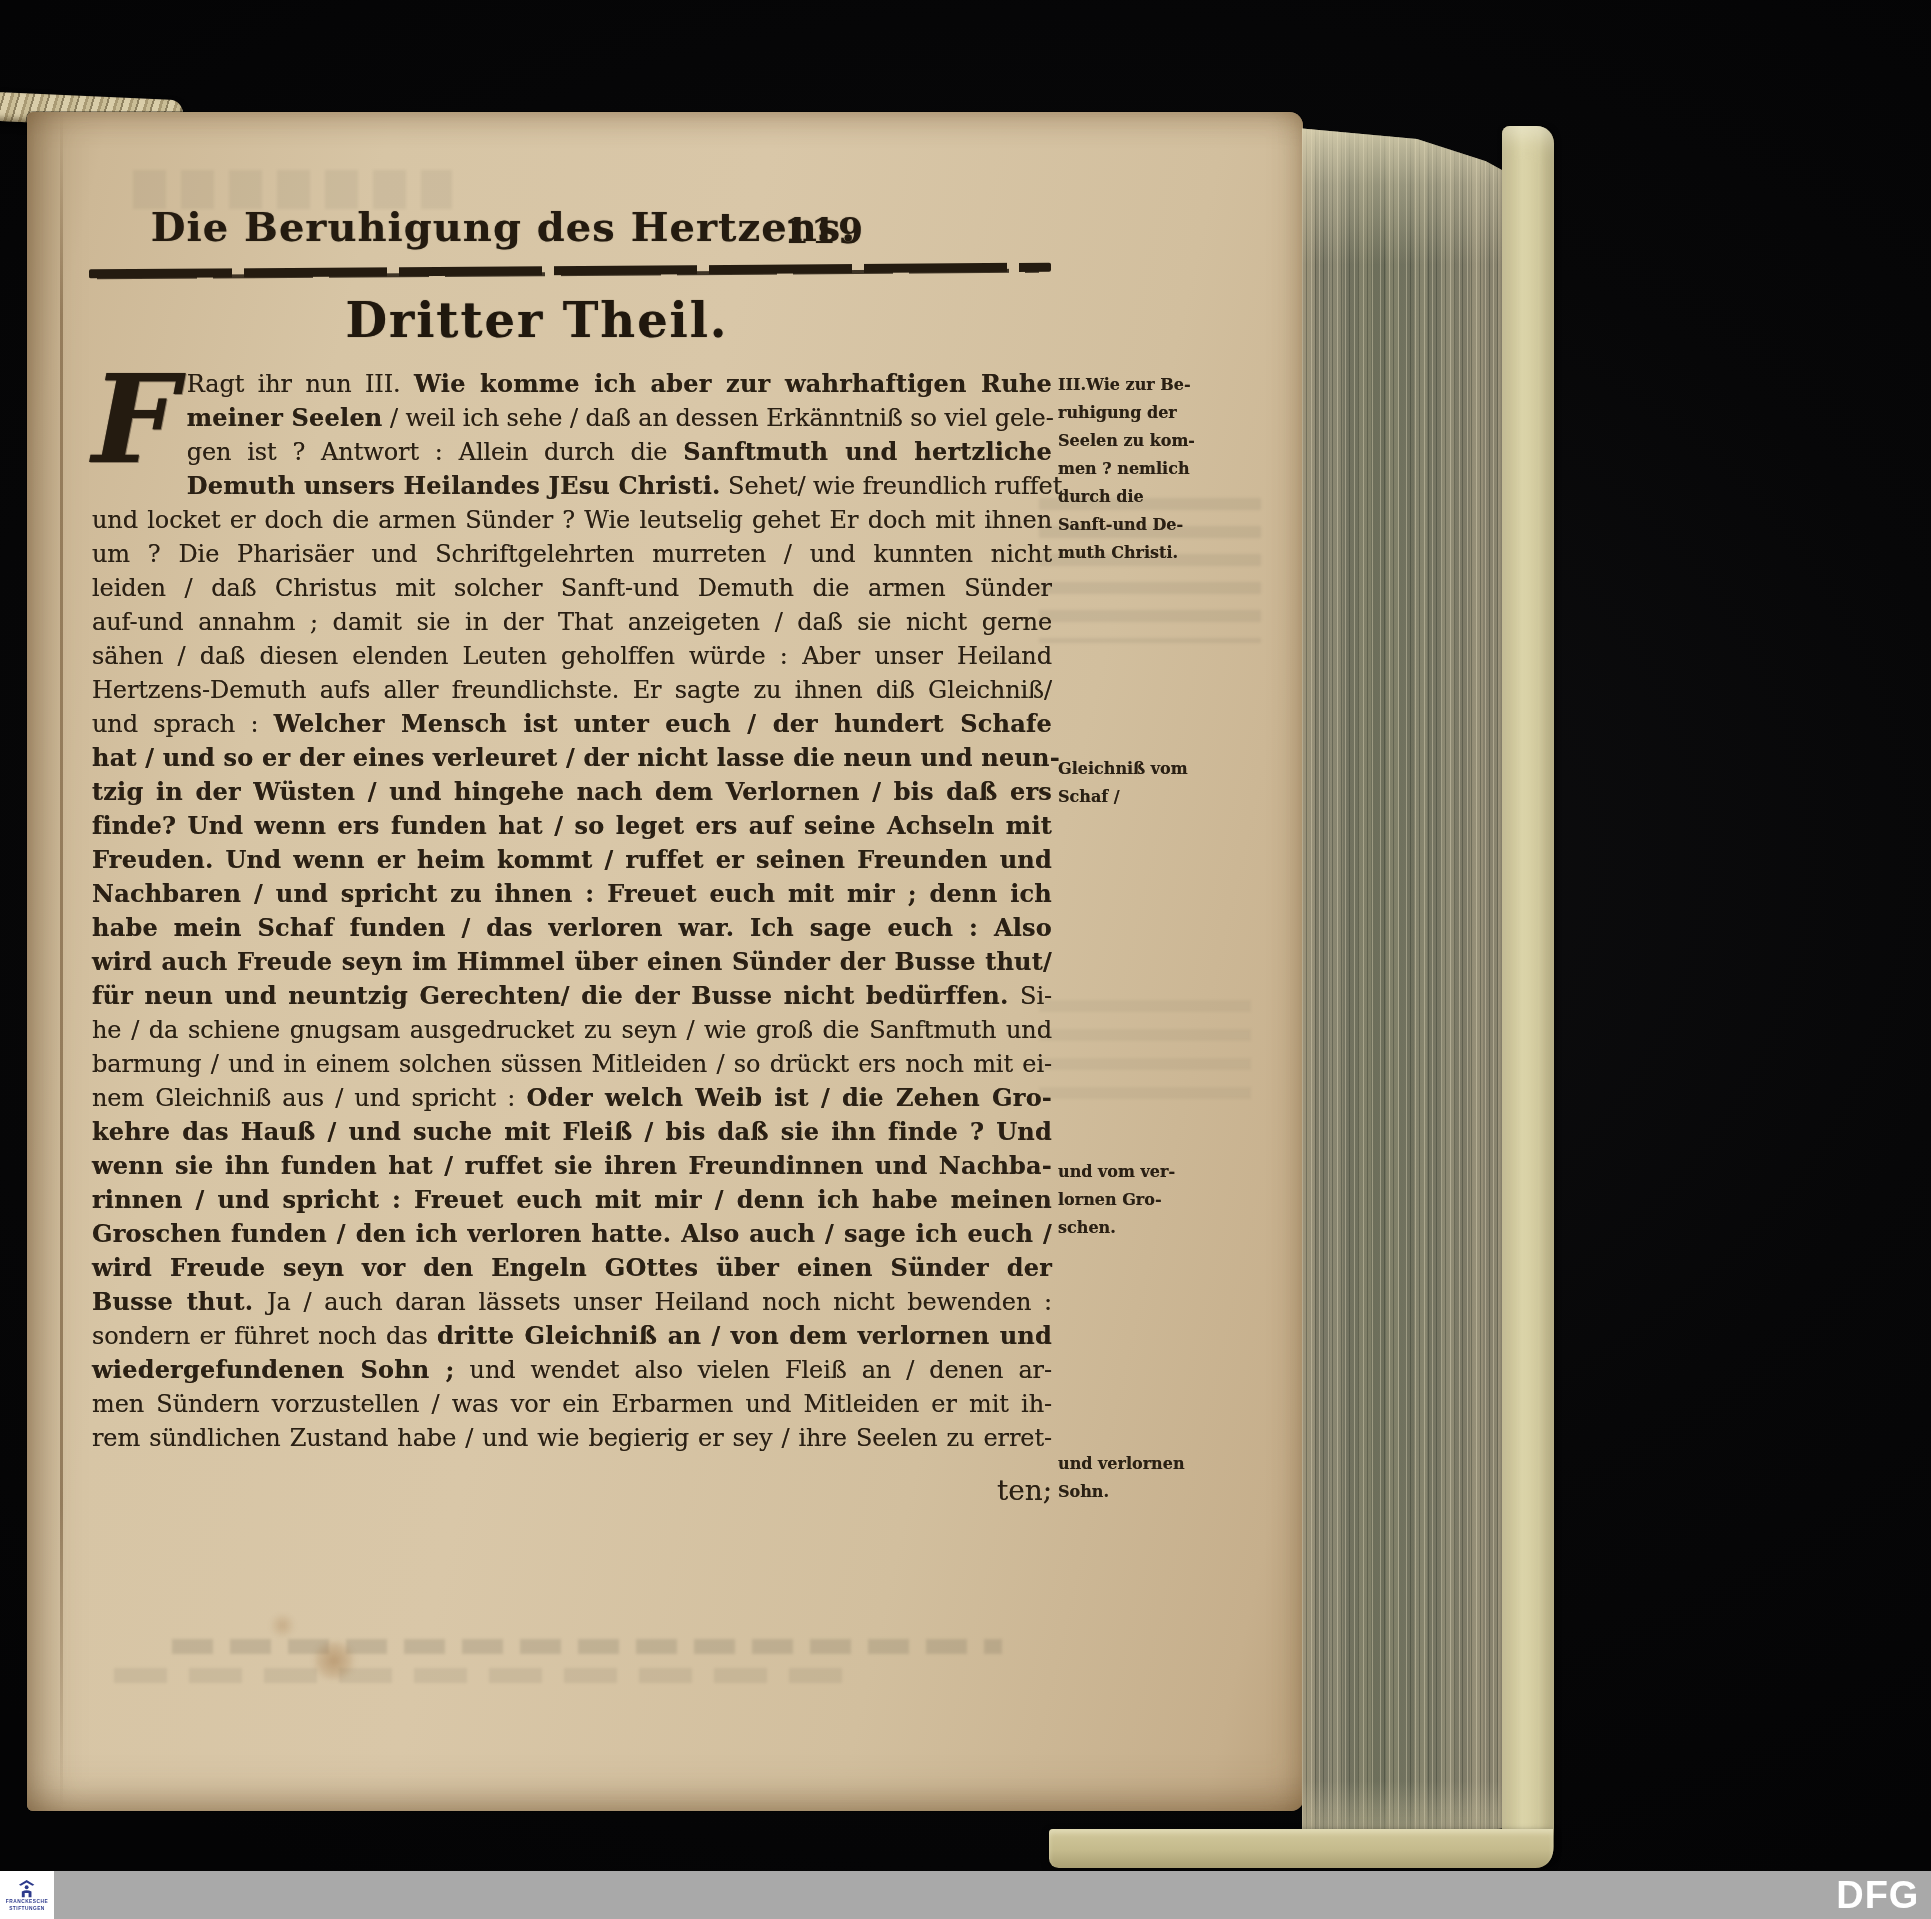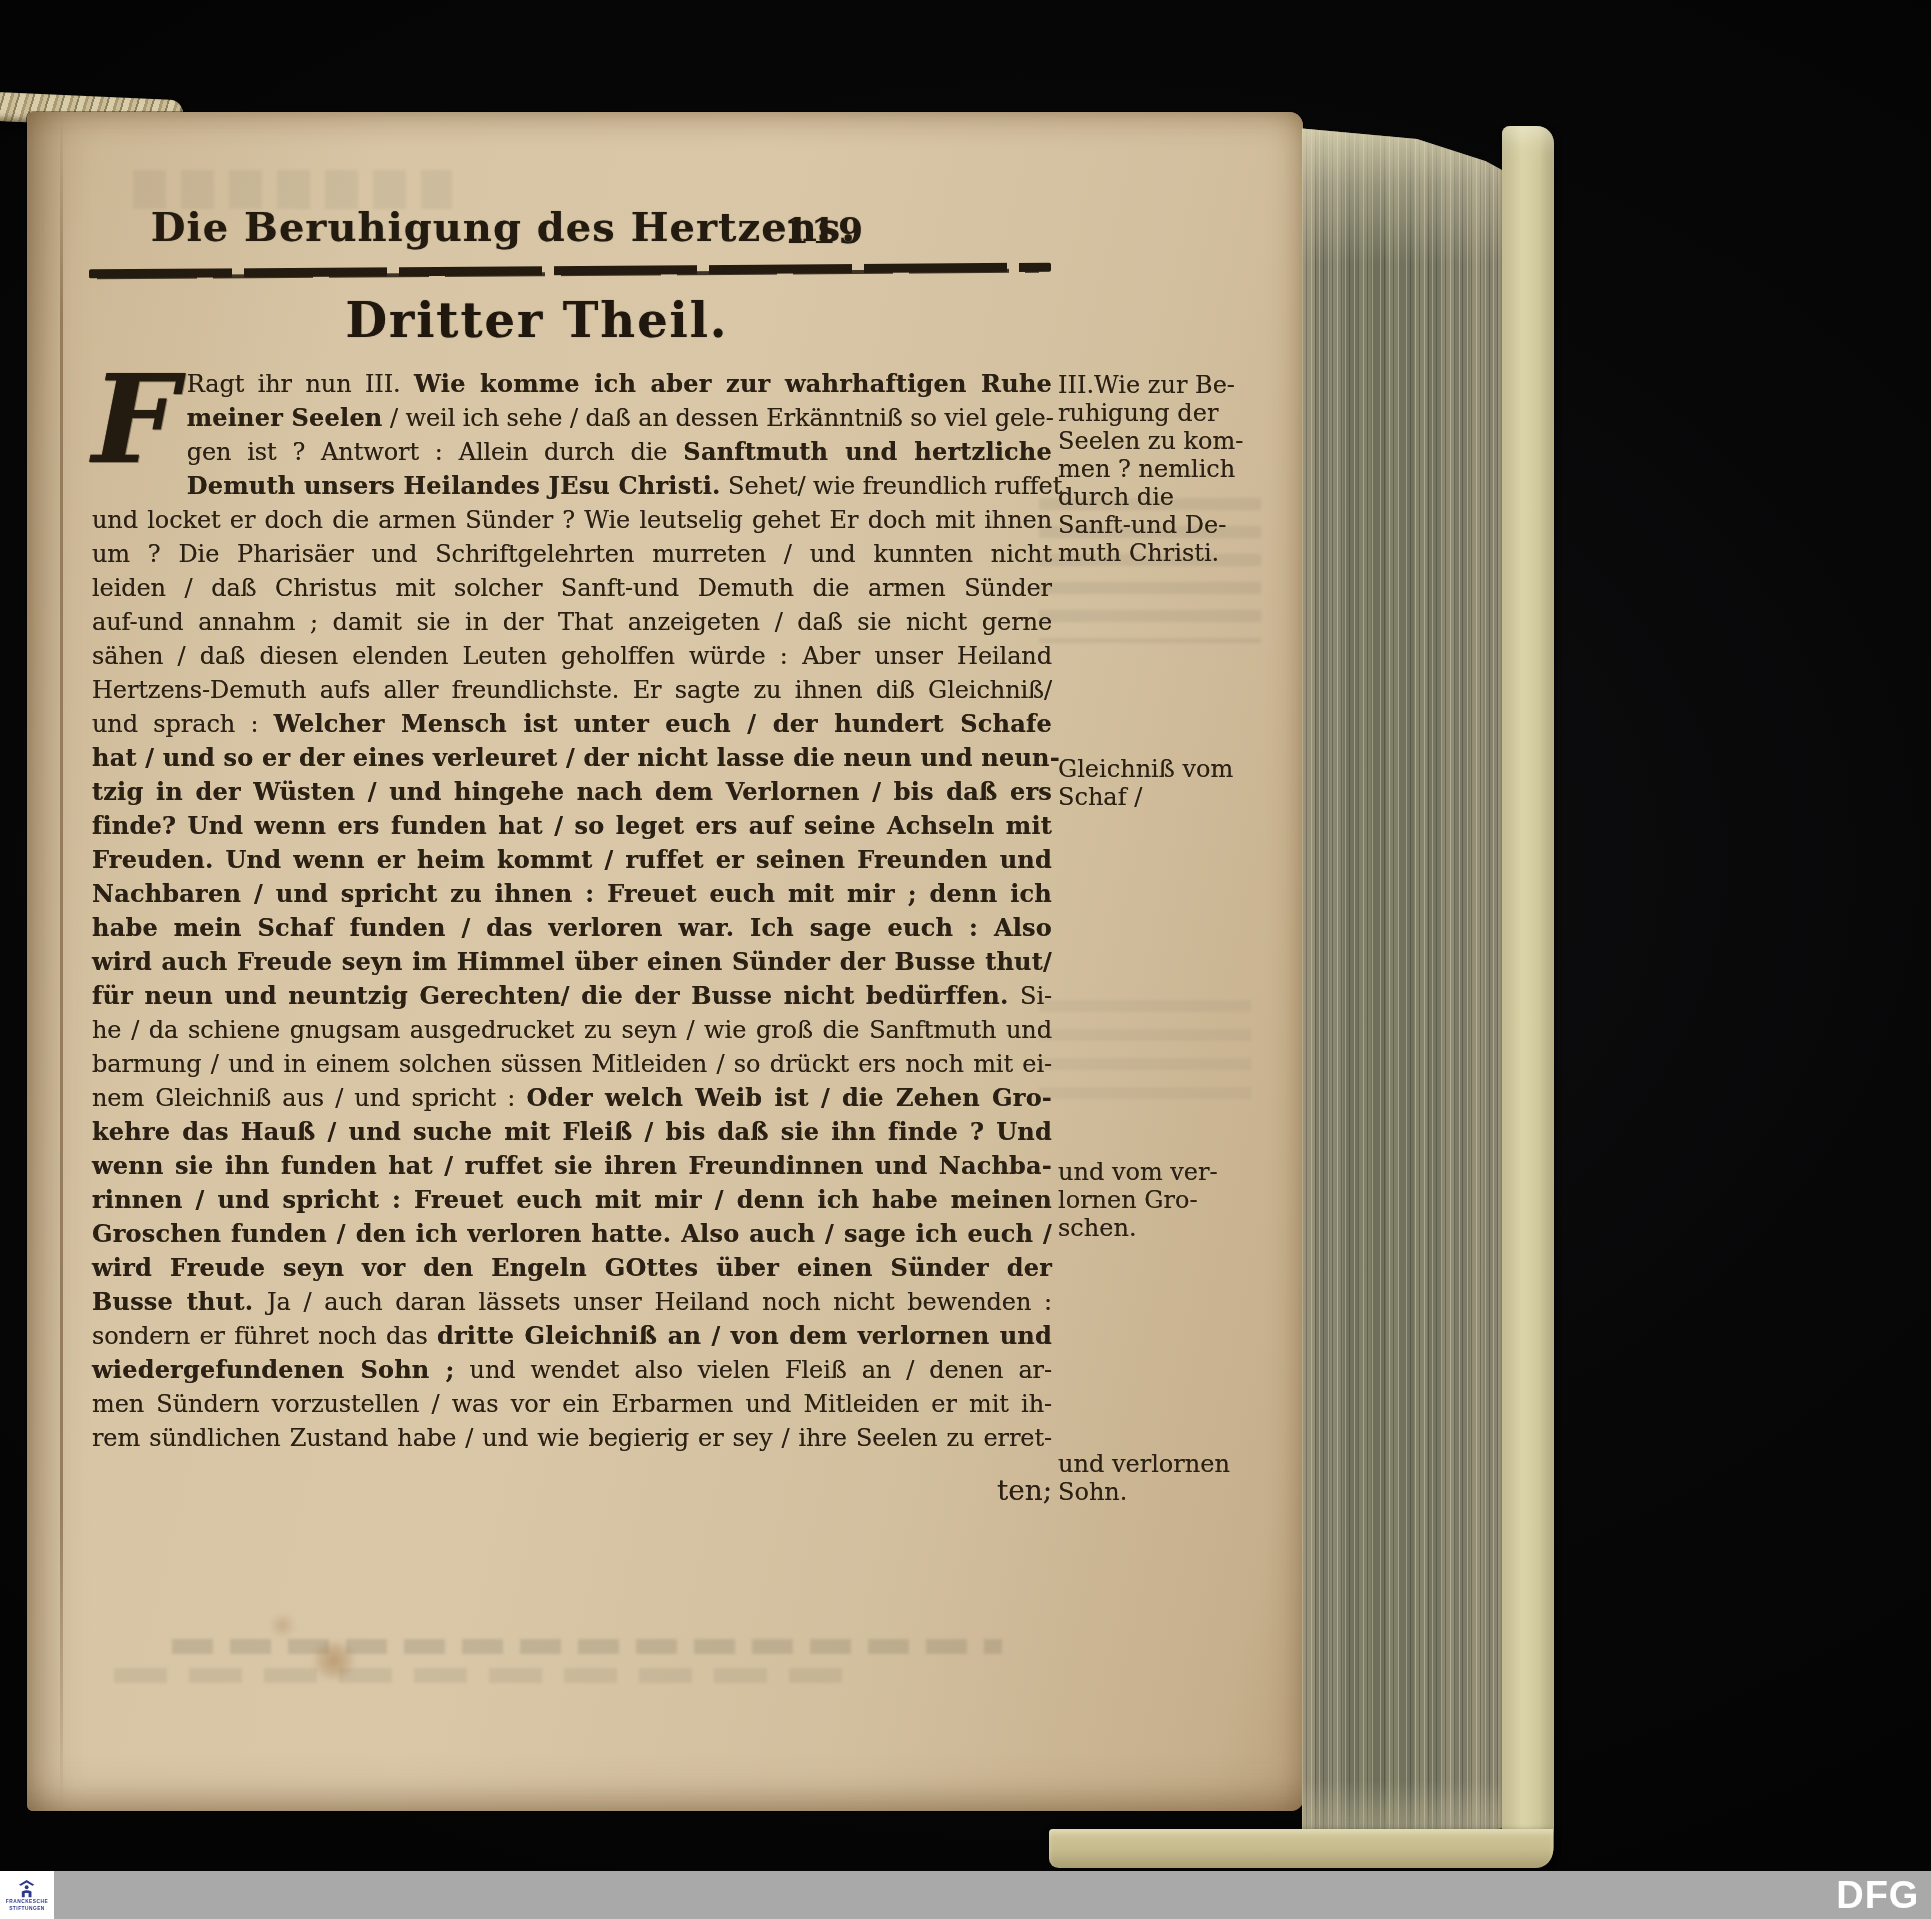--- a/index.html
+++ b/index.html
@@ -76,21 +76,21 @@
   .bline{text-align:justify;text-align-last:justify;white-space:nowrap;}
   .bline .em{font-weight:bold;letter-spacing:0.2px;}
   .dropcap{float:left;width:85px;height:102px;margin:3.9px 9.7px 0 0;
     font-size:122px;line-height:97px;font-style:italic;font-weight:bold;color:#241b10;
     text-align:center;text-shadow:1px 1px 0 rgba(36,27,16,.35), 0 0 1px rgba(36,27,16,.6);}
   .catchword{text-align:left;text-align-last:right;font-size:28px;margin-top:19px;}
 
   
   .mnotes{position:absolute;left:0;top:0;width:100%;height:100%;pointer-events:none;}
   .mnote{position:absolute;left:1031px;width:243px;color:#2a2014;
-    font-size:24px;line-height:28px;font-weight:normal;letter-spacing:0;
+    font-size:16px;line-height:28px;font-weight:bold;letter-spacing:0;
     text-shadow:0 0 0.5px rgba(42,32,20,.55);}
   .mnote0{top:259px;}
   .mnote1{top:643px;}
   .mnote2{top:1046px;}
   .mnote3{top:1338px;}
 
   
   .ghost{position:absolute;filter:blur(1.5px);opacity:.5;}
   .g1{left:145px;top:1527px;width:830px;height:15.4px;
     background:repeating-linear-gradient(90deg,rgba(92,88,70,.35) 0 41px,rgba(92,88,70,0) 41px 58px);}

